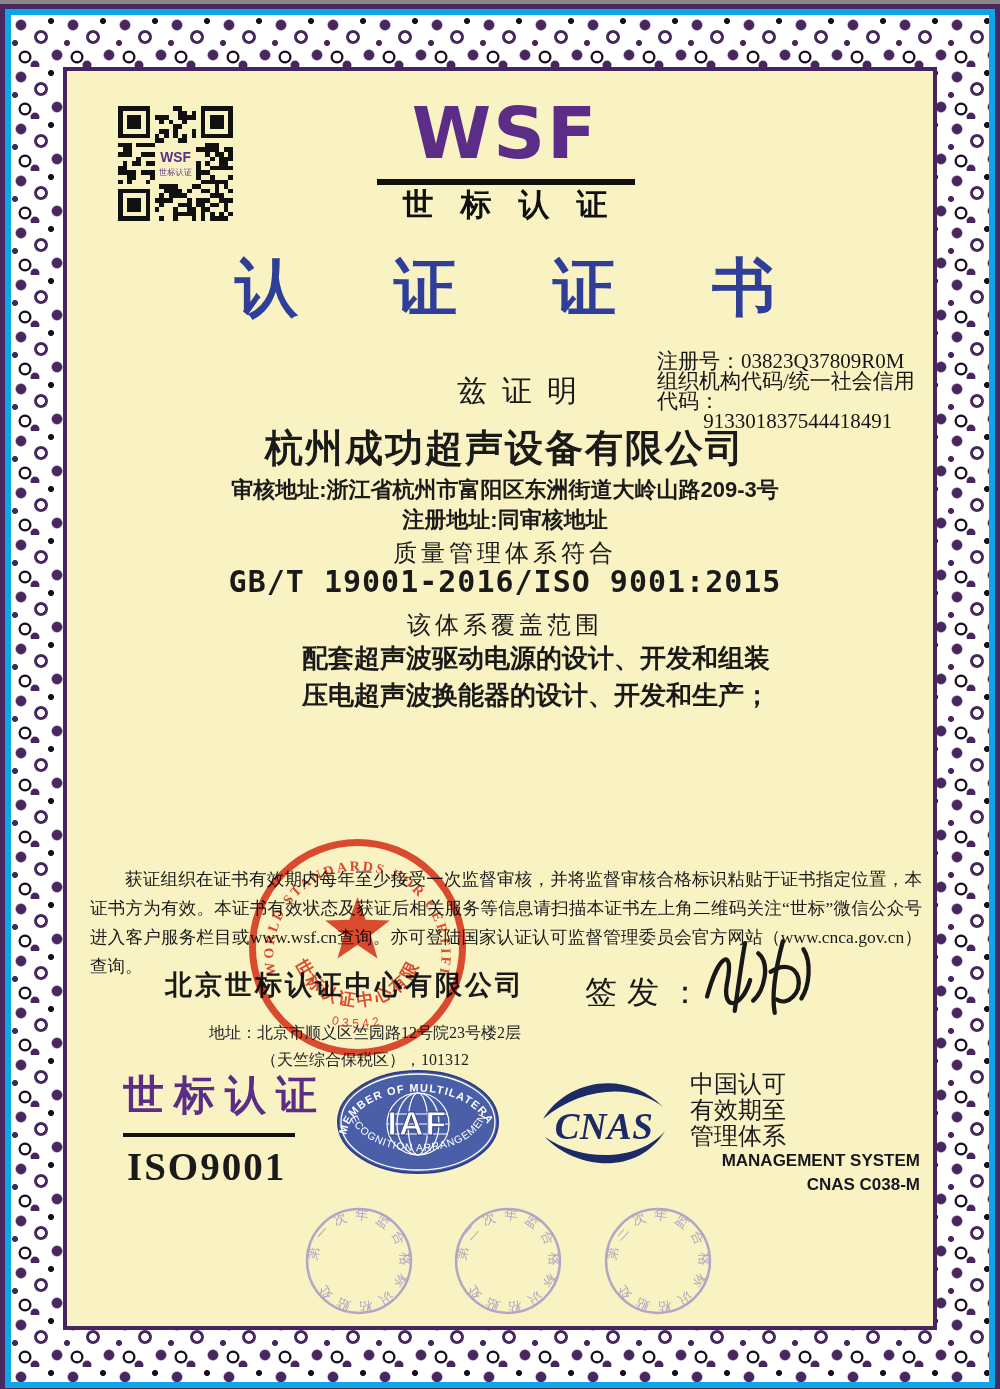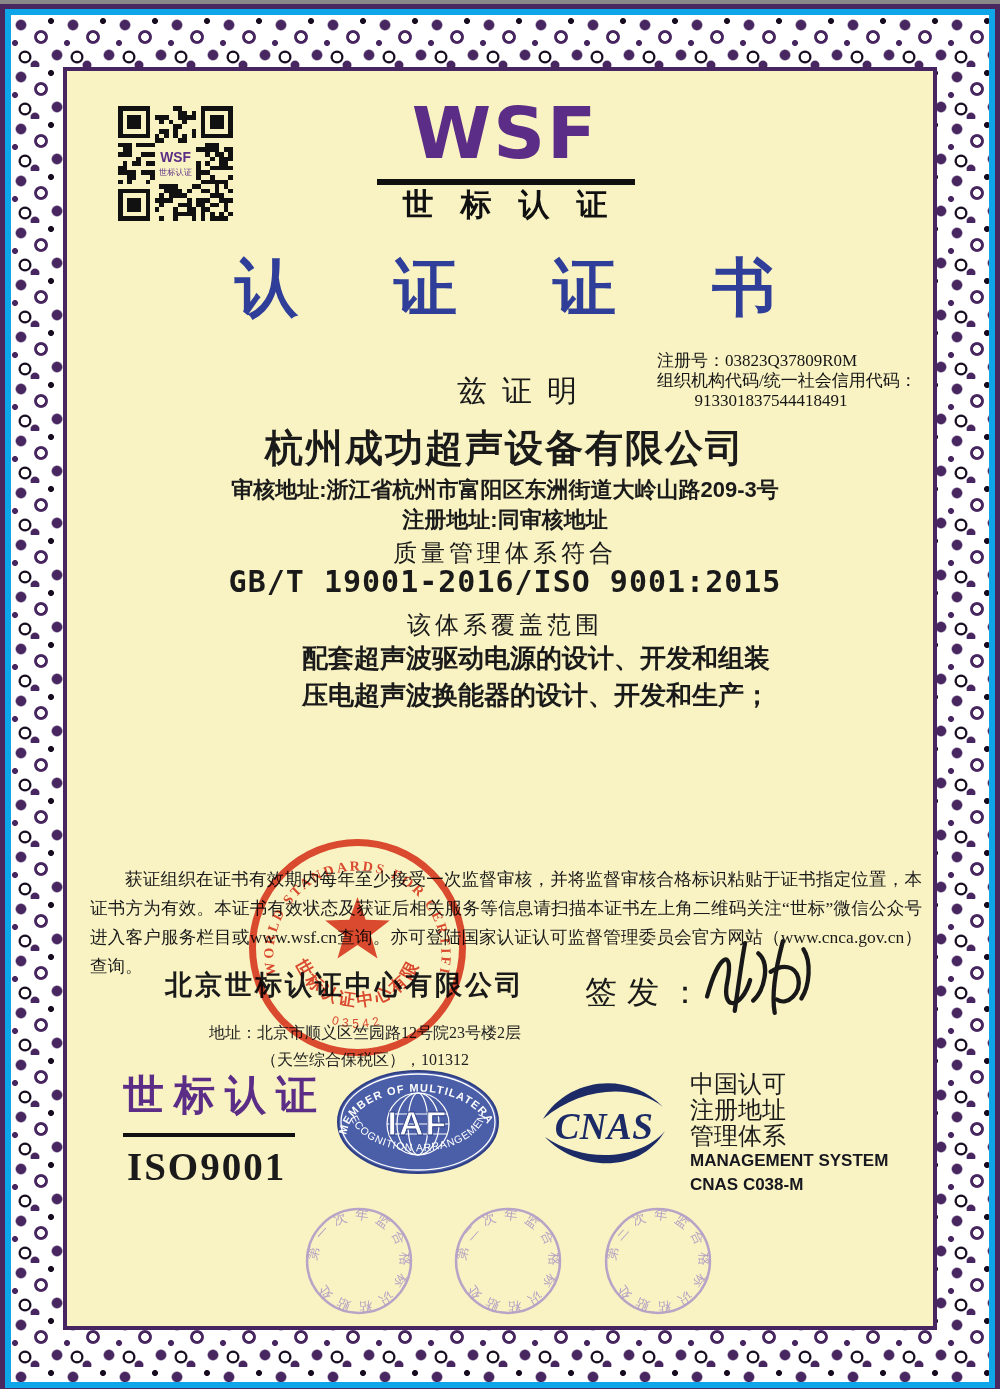--- a/index.html
+++ b/index.html
@@ -22,21 +22,21 @@
   .abs{position:absolute;}
   .ctr{left:0;width:1000px;text-align:center;}
   
   .qr{left:113px;top:97px;width:115px;height:115px;}
   .wsf-logo{top:88px;font-weight:bold;font-size:72px;letter-spacing:2px;color:#5b2d86;
             font-family:"DejaVu Sans",sans-serif;line-height:1;}
   .wsf-bar{left:372px;top:170px;width:258px;height:6px;background:#101010;}
   .wsf-sub{top:180px;font-size:31px;font-weight:bold;color:#101010;letter-spacing:27px;text-indent:27px;line-height:1;}
   .cert-title{top:244px;font-size:63px;font-weight:bold;color:#2e3e99;letter-spacing:96px;text-indent:96px;line-height:1.1;}
   .reg-block{left:652px;top:342px;width:262px;font-family:"Liberation Serif",serif;
-             font-size:17px;line-height:20px;color:#151515;}
+             font-size:21px;line-height:20px;color:#151515;}
   .reg-block .indent{padding-left:2.2em;}
   .attest{left:452px;top:362px;font-family:Liberation Serif, serif;font-size:30px;letter-spacing:15px;}
   .company{top:414px;font-size:38px;font-weight:bold;letter-spacing:2px;}
   .addr1{top:466px;font-size:22px;font-weight:bold;}
   .addr2{top:496px;font-size:22px;font-weight:bold;}
   .conform{top:528px;font-family:"Liberation Serif",serif;font-size:24px;letter-spacing:4px;}
   .standard{top:555px;font-family:"DejaVu Sans Mono",monospace;font-size:30px;font-weight:bold;letter-spacing:1px;}
   .scope-intro{top:600px;font-family:"Liberation Serif",serif;font-size:24px;letter-spacing:4px;}
   .scope{left:297px;top:631px;font-size:26px;font-weight:bold;line-height:37px;}
   .date1{left:115px;top:702px;font-size:21px;letter-spacing:1px;}
@@ -50,21 +50,21 @@
   .small-addr{left:120px;top:1010px;width:480px;text-align:center;
               font-family:"Liberation Serif",serif;font-size:16px;line-height:27px;color:#222;}
   
   .foot-brand{left:118px;top:1066px;font-size:41px;font-weight:bold;color:#5b2d86;letter-spacing:10px;line-height:1;}
   .foot-underline{left:118px;top:1124px;width:172px;height:4px;background:#101010;}
   .foot-iso{left:122px;top:1138px;font-family:"Liberation Serif",serif;font-size:39px;font-weight:bold;letter-spacing:2px;line-height:1;}
   .iaf{left:330px;top:1060px;width:166px;height:106px;}
   .cnas{left:533px;top:1066px;width:132px;height:100px;}
   .accred{left:685px;top:1062px;width:230px;}
   .accred .cn{font-family:"Liberation Serif",serif;font-size:24px;line-height:26px;}
-  .accred .en{font-size:17px;line-height:24px;font-weight:bold;color:#17171f;}
+  .accred .en{font-size:17px;line-height:24px;font-weight:bold;color:#17171f;text-align:right;}
   .stamp{width:112px;height:112px;top:1196px;}
   .stamp.s1{left:298px;} .stamp.s2{left:447px;} .stamp.s3{left:597px;}
 </style>
 </head>
 <body>
 
 <div class="page">
   <div class="ornament"></div>
   <div class="panel"></div>
 
@@ -355,21 +355,21 @@
   </svg>
 
   <svg class="abs cnas" viewBox="0 0 130 100" xmlns="http://www.w3.org/2000/svg">
     <path d="M4,44 C28,4 88,-6 124,32 C94,8 42,12 4,44 Z" fill="#1c2a66"></path>
     <path d="M6,62 C36,94 98,102 126,56 C100,86 44,88 6,62 Z" fill="#1c2a66"></path>
     <text x="65" y="64" text-anchor="middle" font-size="37" font-weight="bold" font-style="italic" font-family="Liberation Serif,serif" fill="#1c2a66" letter-spacing="0.5">CNAS</text>
   </svg>
 
   <div class="abs accred">
     <div class="cn">中国认可</div>
-    <div class="cn">注册地址</div>
+    <div class="cn">有效期至</div>
     <div class="cn">管理体系</div>
     <div class="en">MANAGEMENT SYSTEM</div>
     <div class="en">CNAS C038-M</div>
   </div>
 
   <svg class="abs stamp s1" viewBox="0 0 110 110" xmlns="http://www.w3.org/2000/svg">
     <defs>
         <path id="stampCircle1" d="M55,55 m-41,0 a41,41 0 1 1 82,0 a41,41 0 1 1 -82,0"></path>
       </defs>
     <circle cx="55" cy="55" r="51" fill="none" stroke="#b7a5c7" stroke-width="2.5"></circle>

